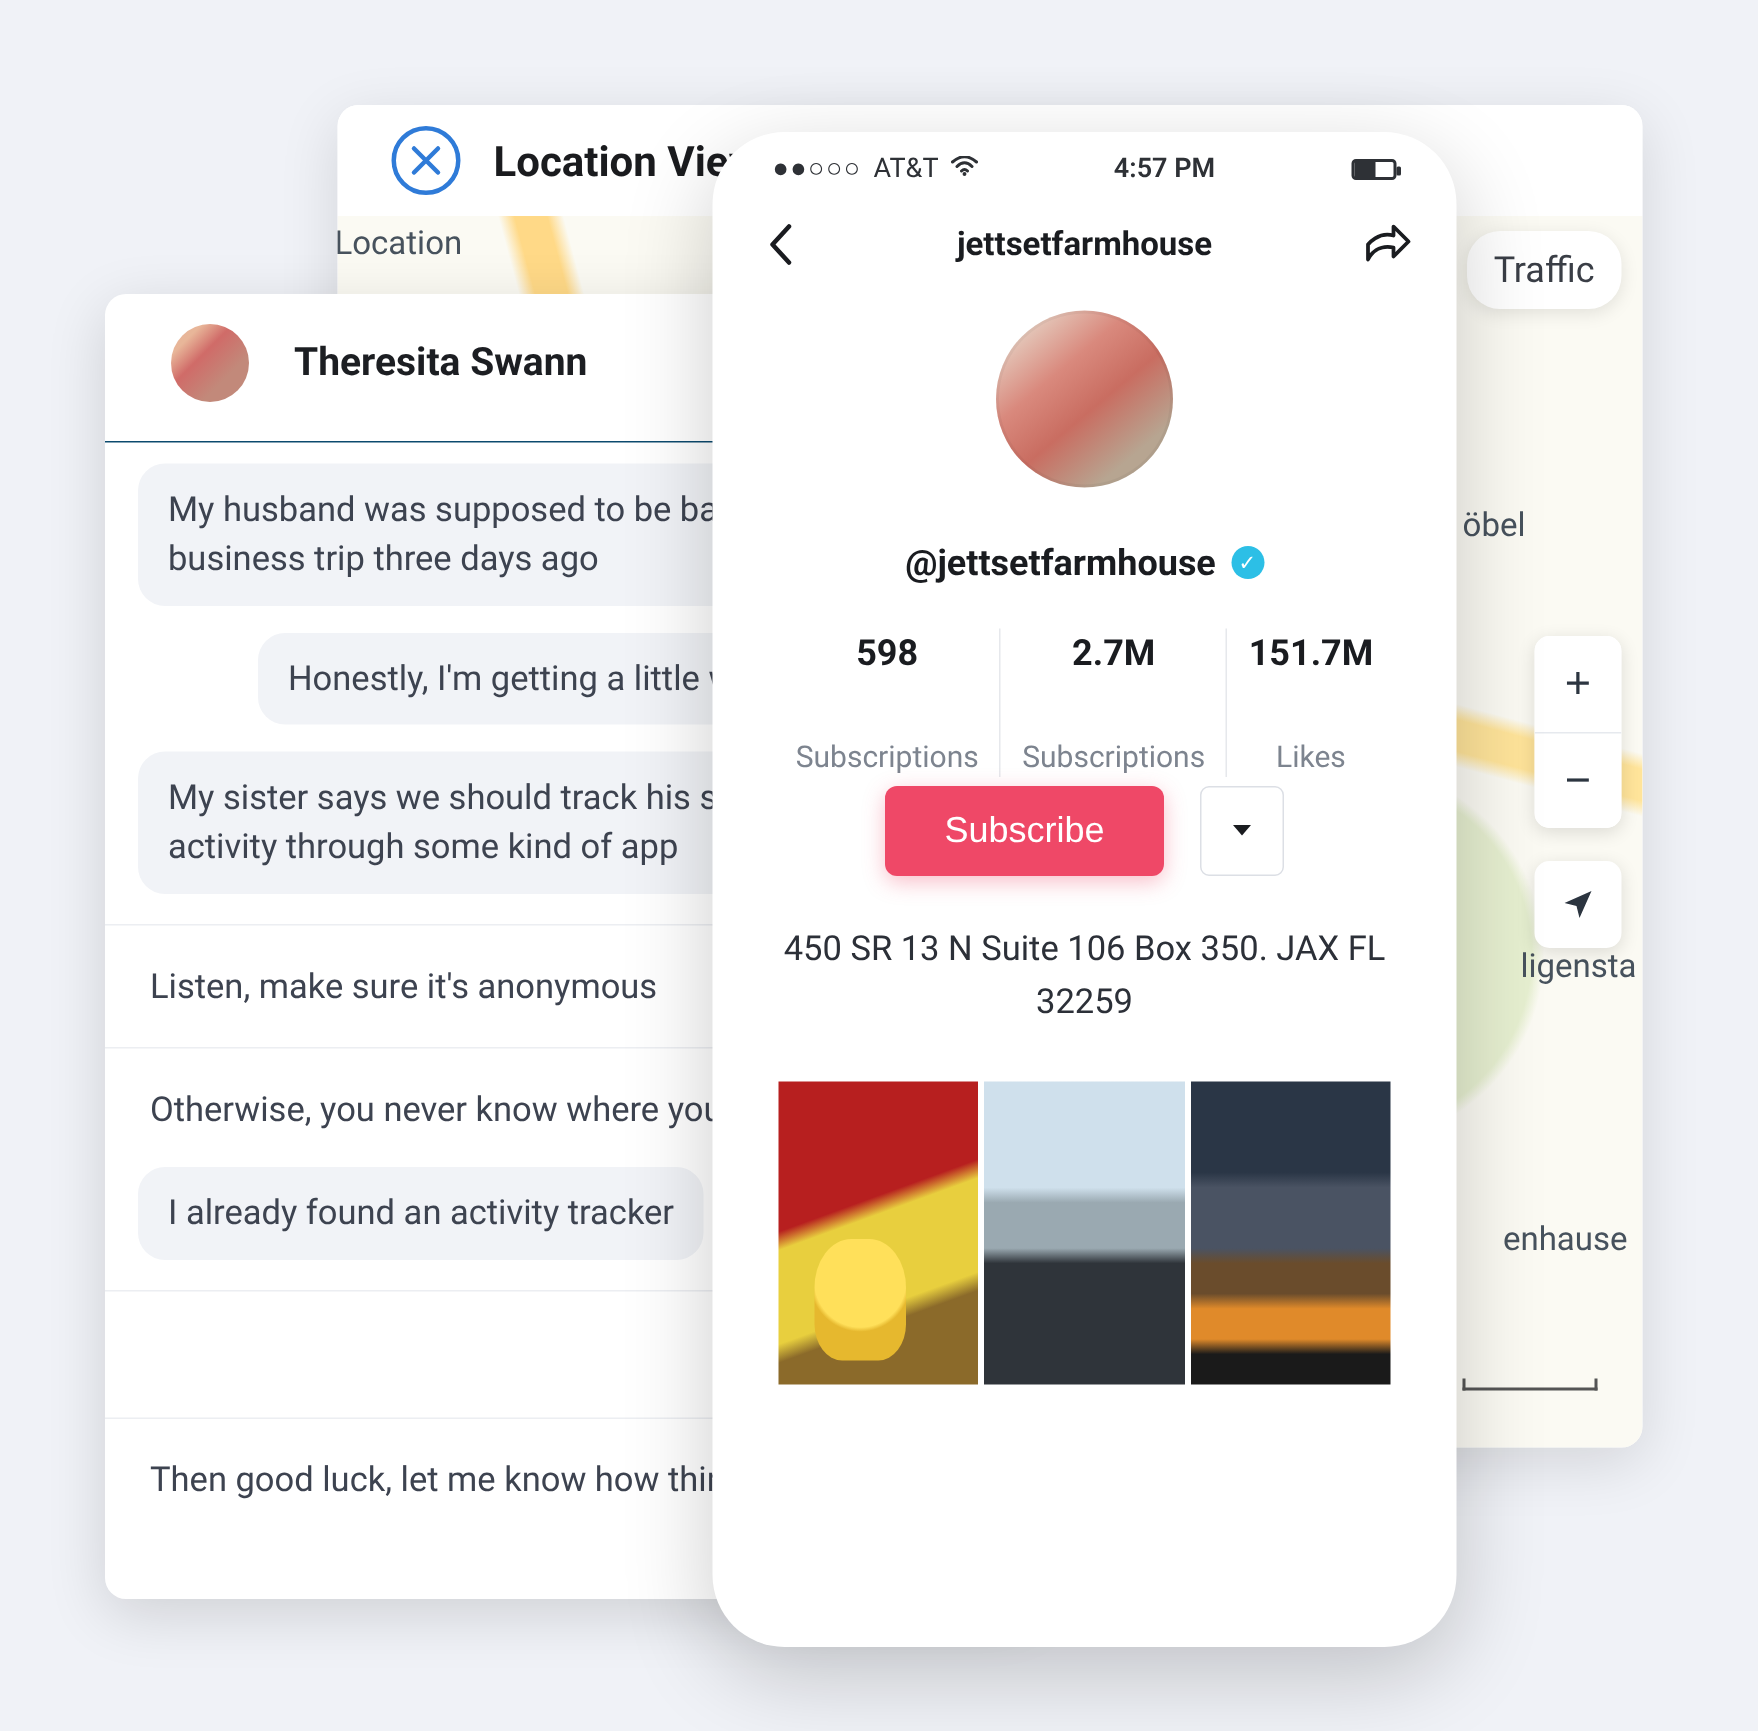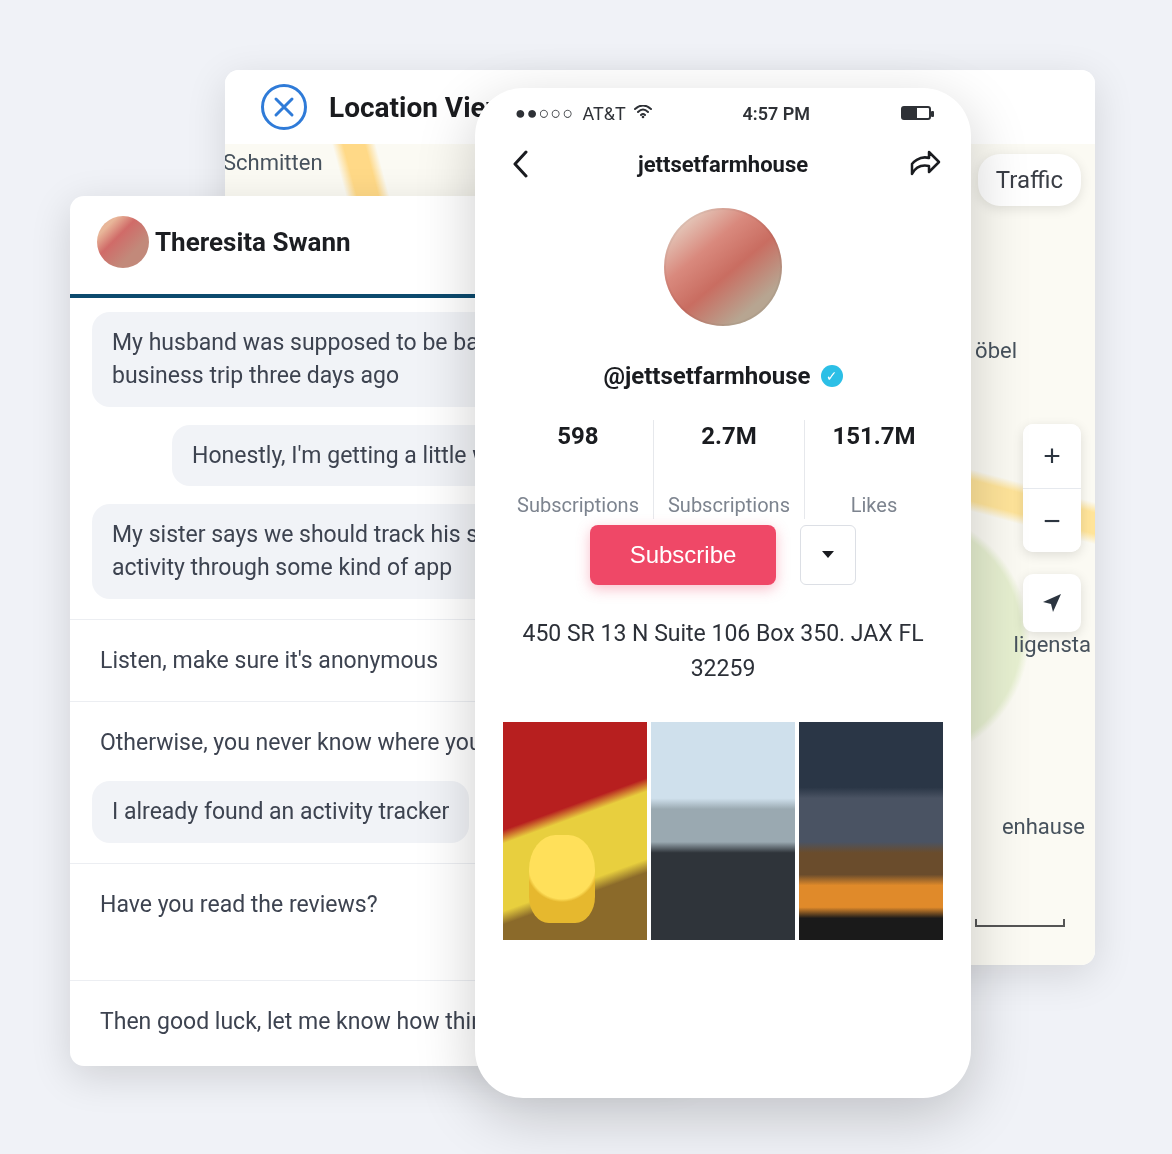--- a/index.html
+++ b/index.html
@@ -127,23 +127,23 @@
     background: #fff;
     border-radius: 14px;
     box-shadow: 0 10px 40px rgba(0,0,0,0.14);
     overflow: hidden;
     display: flex;
     flex-direction: column;
   }
   .chat-header {
     display: flex;
     align-items: center;
-    gap: 6px;
-    padding: 20px 27px 26px;
-    border-bottom: 4px solid #0c4a6e;
+    gap: 30px;
+    padding: 20px 44px 26px;
+    border-bottom: 1px solid #0c4a6e;
   }
   .chat-avatar {
     width: 52px; height: 52px; border-radius: 50%;
     background: linear-gradient(135deg, #e8b699 20%, #d06b68 40%, #c2897a 70%);
   }
   .chat-name {
     font-size: 26px;
     font-weight: 700;
     color: #1c1e22;
   }
@@ -231,21 +231,21 @@
   .profile-title {
     font-size: 22px;
     font-weight: 700;
     color: #1a1c20;
   }
 
   .profile-body {
     display: flex;
     flex-direction: column;
     align-items: center;
-    padding: 10px 28px 0;
+    padding: 10px 44px 0;
     text-align: center;
   }
   .profile-avatar {
     width: 118px; height: 118px; border-radius: 50%;
     background: linear-gradient(140deg, #e6d2c4 10%, #d9897d 35%, #c96d61 55%, #b7a591 80%);
     box-shadow: inset 0 0 0 2px rgba(0,0,0,0.04);
   }
   .handle-row {
     display: flex;
     align-items: center;
@@ -345,21 +345,21 @@
 <div class="map-panel">
   <div class="map-header">
     <div class="close-circle">
       <svg width="22" height="22" viewBox="0 0 22 22">
           <path d="M3 3 L19 19 M19 3 L3 19" stroke="#2f7bd8" stroke-width="3" stroke-linecap="round"></path>
         </svg>
     </div>
     <div class="map-title">Location Viewer</div>
   </div>
   <div class="map-body">
-    <div class="map-label" style="left:-2px; top:6px;">Schmitten</div>
+    <div class="map-label" style="left:-2px; top:6px;">Location</div>
     <div class="map-label" style="right:78px; top:194px;">öbel</div>
     <div class="map-label" style="right:4px; top:488px;">ligensta</div>
     <div class="map-label" style="right:10px; top:670px;">enhause</div>
 
     <div class="traffic-chip">Traffic</div>
 
     <div class="map-controls">
       <button>+</button>
       <button>−</button>
     </div>
@@ -383,21 +383,20 @@
   <div class="chat-body">
     <div class="bubble">My husband was supposed to be back from a business trip three days ago</div>
     <div class="bubble indent">Honestly, I'm getting a little worried</div>
     <div class="bubble">My sister says we should track his social media activity through some kind of app</div>
     <div class="divider"></div>
     <div class="plain">Listen, make sure it's anonymous</div>
     <div class="divider"></div>
     <div class="plain">Otherwise, you never know where you'll have to go.</div>
     <div class="bubble">I already found an activity tracker</div>
     <div class="divider"></div>
-    <div class="plain">Have you read the reviews?</div>
     <div style="height:44px"></div>
     <div class="divider"></div>
     <div class="plain">Then good luck, let me know how things turn out.</div>
   </div>
 </div>
 
 <div class="phone">
   <div class="status-bar">
     <div class="status-left">
       <span class="sig-dots">●●○○○</span>

